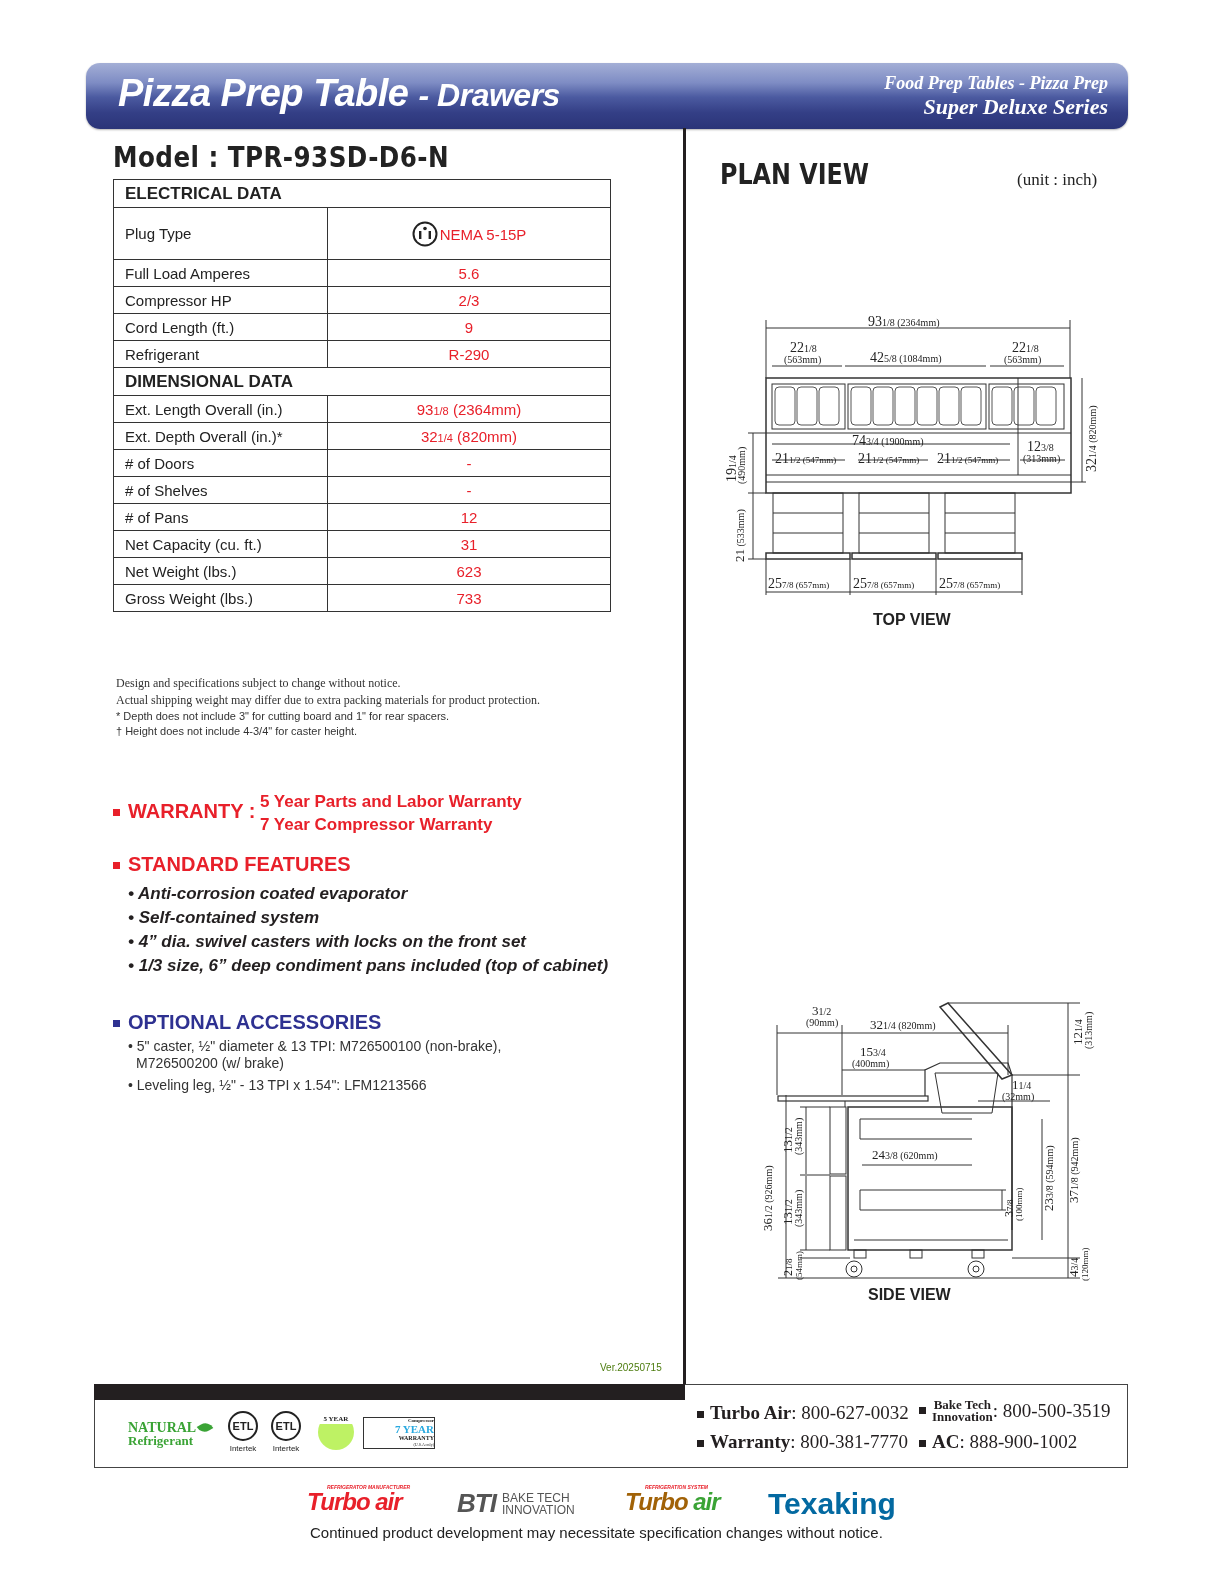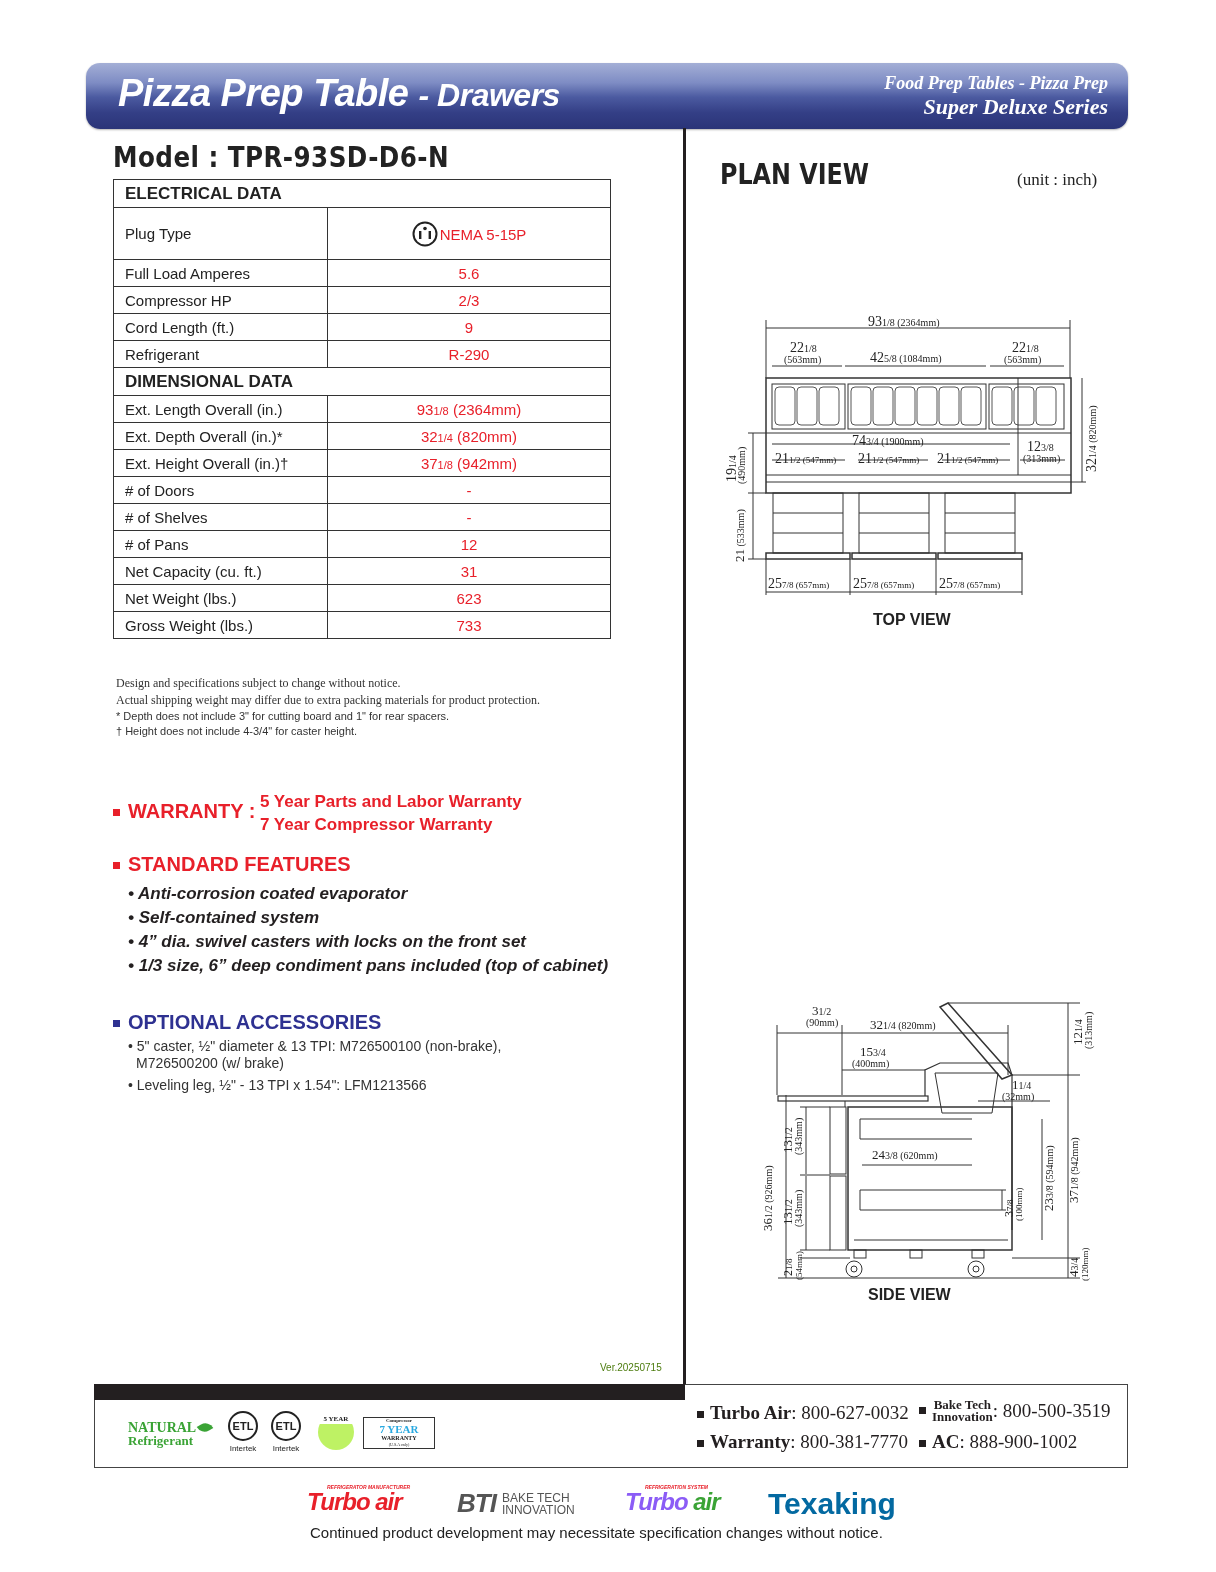--- a/index.html
+++ b/index.html
@@ -104,24 +104,20 @@
       </tr>
   <tr>
         <td>Ext. Length Overall (in.)</td>
         <td class="val"><span>93</span><span class="fr">1/8</span><span> (2364mm)</span></td>
       </tr>
   <tr>
         <td>Ext. Depth Overall (in.)*</td>
         <td class="val"><span>32</span><span class="fr">1/4</span><span> (820mm)</span></td>
       </tr>
   <tr>
-        <td>Ext. Height Overall (in.)†</td>
-        <td class="val"><span>37</span><span class="fr">1/8</span><span> (942mm)</span></td>
-      </tr>
-  <tr>
         <td># of Doors</td>
         <td class="val">-</td>
       </tr>
   <tr>
         <td># of Shelves</td>
         <td class="val">-</td>
       </tr>
   <tr>
         <td># of Pans</td>
         <td class="val">12</td>
@@ -363,21 +359,21 @@
   <div style="width:26px;height:26px;border:2px solid #222;border-radius:50%;margin:0 auto;font:bold 11px 'Liberation Sans',sans-serif;line-height:26px">ETL</div>
   <div style="font-size:8px;margin-top:3px">Intertek</div>
 </div>
 <div class="abs" style="left:269px;top:1411px;text-align:center;width:34px">
   <div style="width:26px;height:26px;border:2px solid #222;border-radius:50%;margin:0 auto;font:bold 11px 'Liberation Sans',sans-serif;line-height:26px">ETL</div>
   <div style="font-size:8px;margin-top:3px">Intertek</div>
 </div>
 <div class="abs" style="left:318px;top:1414px;width:36px;height:36px;border-radius:50%;background:#bef264;display:flex;align-items:flex-start;justify-content:center">
   <div style="background:#fff;width:34px;font:bold 7px 'Liberation Serif',serif;text-align:center;line-height:10px">5 YEAR</div>
 </div>
-<div class="abs" style="left:363px;top:1417px;width:70px;height:30px;border:1.5px solid #333;text-align:center;font-family:'Liberation Serif',serif">
+<div class="abs" style="left:363px;top:1417px;width:70px;height:30px;border:1.5px solid #333;text-align:right;font-family:'Liberation Serif',serif">
   <div style="font-size:5px;font-weight:bold;line-height:6px">Compressor</div>
   <div style="font-size:11px;font-weight:bold;color:#29a9e0;line-height:11px">7 YEAR</div>
   <div style="font-size:6px;font-weight:bold;line-height:7px">WARRANTY</div>
   <div style="font-size:4px;line-height:5px">(U.S.A only)</div>
 </div>
 
 <div class="abs contacts">
   <div class="row" style="left:0;top:0"><span class="bsq"></span><b>Turbo Air</b><span>: 800-627-0032</span></div>
   <div class="row" style="left:222px;top:-4px"><span class="bsq"></span><span style="display:inline-block;vertical-align:middle;font-size:13px;line-height:12px;font-weight:bold;text-align:center"><span>Bake Tech</span><br><span>Innovation</span></span><span style="vertical-align:middle">: 800-500-3519</span></div>
   <div class="row" style="left:0;top:29px"><span class="bsq"></span><b>Warranty</b><span>: 800-381-7770</span></div>
@@ -388,17 +384,17 @@
   <div class="abs" style="left:2px;top:0">
     <div style="font-size:5px;color:#e8202a;font-style:italic;font-weight:bold;margin-left:20px">REFRIGERATOR MANUFACTURER</div>
     <div style="font-size:24px;color:#e8202a;font-style:italic;font-weight:bold;line-height:24px;letter-spacing:-1px">Turbo air</div>
   </div>
   <div class="abs" style="left:152px;top:4px;display:flex;align-items:center">
     <span style="font-size:26px;font-weight:bold;font-style:italic;color:#555;letter-spacing:-1px">BTI</span>
     <span style="font-size:12px;color:#555;line-height:12px;margin-left:6px"><span>BAKE TECH</span><br><span>INNOVATION</span></span>
   </div>
   <div class="abs" style="left:320px;top:0">
     <div style="font-size:5px;color:#e8202a;font-style:italic;font-weight:bold;margin-left:20px">REFRIGERATION SYSTEM</div>
-    <div style="font-size:24px;font-style:italic;font-weight:bold;line-height:24px;letter-spacing:-1px"><span style="color:#8b5cf6">Turbo</span> <span style="color:#3aa335">air</span></div>
+    <div style="font-size:24px;font-style:italic;font-weight:bold;line-height:24px;letter-spacing:-1px"><span style="color:#a16207">Turbo</span> <span style="color:#3aa335">air</span></div>
   </div>
   <div class="abs" style="left:463px;top:3px;font-size:30px;font-weight:bold;color:#0369a1;letter-spacing:0">Texaking</div>
 </div>
 <div class="abs footer-note">Continued product development may necessitate specification changes without notice.</div>
 
 </body></html>

